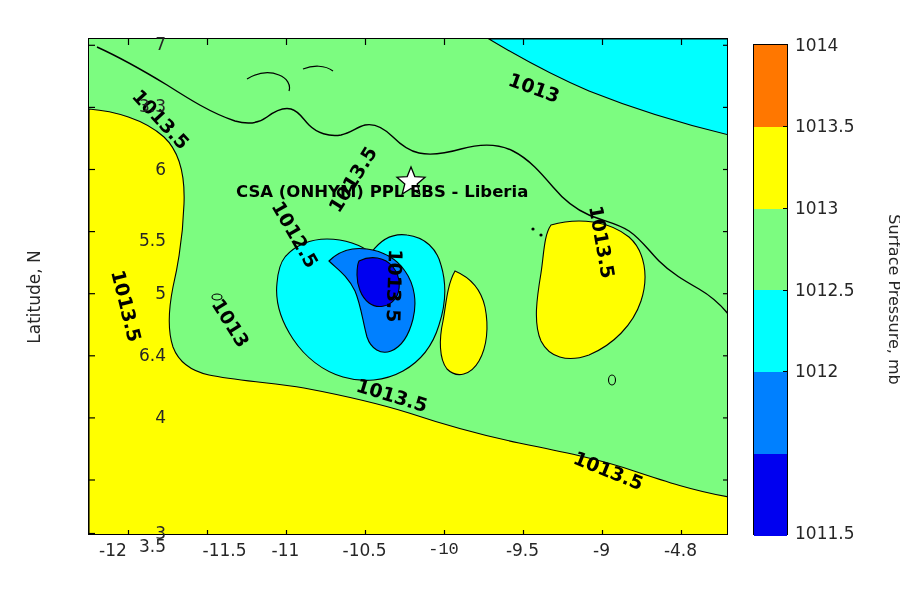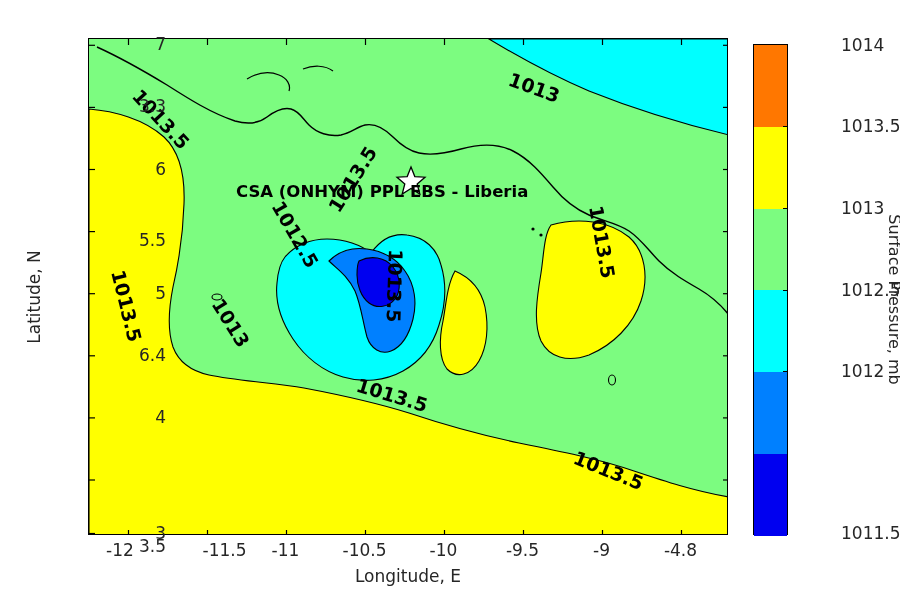--- a/index.html
+++ b/index.html
@@ -46,21 +46,21 @@
   }
 
   
   #cbar{
     position:absolute;left:753px;top:44px;width:35px;height:491px;
     border:1.2px solid #000;box-sizing:border-box;
   }
   #cbar .band{width:100%;}
   .cbtick{
     position:absolute;left:795px;font-size:17px;color:#262626;
-    transform:translateY(-50%);white-space:nowrap;margin-left:46px;
+    transform:translateY(-50%);white-space:nowrap;
   }
   .cbtickmark{
     position:absolute;width:5px;height:1.2px;background:#000;left:783px;
   }
   .cblabel{
     position:absolute;left:744px;top:290px;width:300px;text-align:center;
     font-size:16px;color:#262626;transform:rotate(90deg);
     transform-origin:50% 50%;
   }
 
@@ -197,30 +197,29 @@
   <div class="ytick" style="top:44.3px;">7</div>
   <div class="ytick" style="top:106.4px;">3.3</div>
   <div class="ytick" style="top:168.5px;">6</div>
   <div class="ytick" style="top:230.6px;margin-top:9px;">5.5</div>
   <div class="ytick" style="top:292.7px;">5</div>
   <div class="ytick" style="top:354.8px;">6.4</div>
   <div class="ytick" style="top:416.9px;">4</div>
   <div class="ytick" style="top:507px;margin-top:39px;">3.5</div>
   <div class="ytick" style="top:532.5px;">3</div>
 
-  <div class="xtick" style="left:120px;">-12</div>
+  <div class="xtick" style="left:113px;">-12</div>
   <div class="xtick" style="left:206.5px;text-align:right;">-11.5</div>
   <div class="xtick" style="left:285.5px;">-11</div>
   <div class="xtick" style="left:364.5px;">-10.5</div>
-  <div class="xtick" style="left:443.5px;">-10</div>
+  <div class="xtick" style="left:443.5px;font-family:Liberation Mono, monospace;">-10</div>
   <div class="xtick" style="left:522.5px;">-9.5</div>
   <div class="xtick" style="left:601.5px;">-9</div>
   <div class="xtick" style="left:680.5px;">-4.8</div>
 
-  <div class="xlabel">Longitude, E</div>
   <div class="ylabel">Latitude, N</div>
 
   <div id="cbar">
     <div class="band" style="height:81.8px;background:#ff7700;"></div>
     <div class="band" style="height:81.8px;background:#ffff00;"></div>
     <div class="band" style="height:81.8px;background:#7cfc80;"></div>
     <div class="band" style="height:81.8px;background:#00ffff;"></div>
     <div class="band" style="height:81.8px;background:#0080ff;"></div>
     <div class="band" style="height:81.8px;background:#0000f0;"></div>
   </div>

